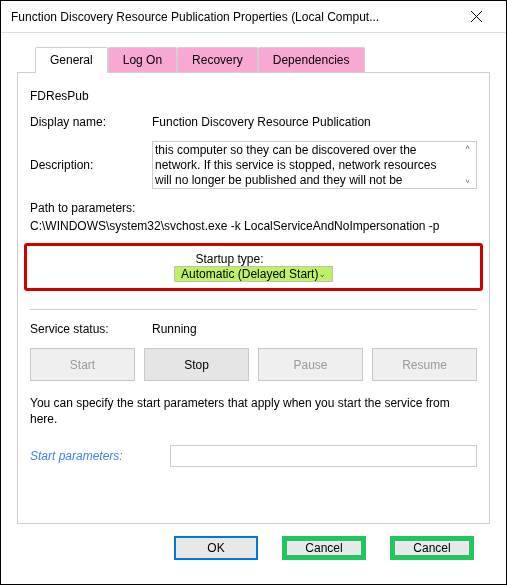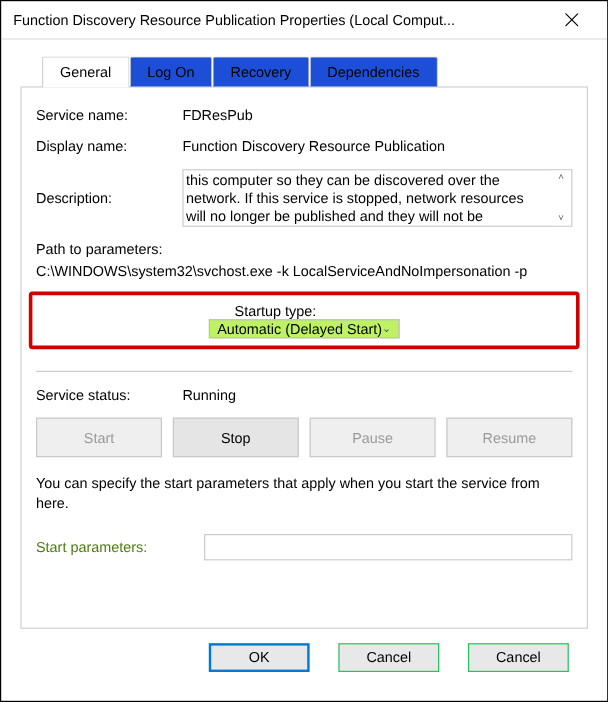--- a/index.html
+++ b/index.html
@@ -60,21 +60,21 @@
     border-radius: 2px 2px 0 0;
     position: relative;
   }
   .tab.active {
     background: #fff;
     border-color: #d0d0d0;
     margin-bottom: -1px;
     padding-bottom: 6px;
   }
   .tab:not(.active) {
-    background: #1d4ed8;
+    background: #f9a8d4;
   }
   .tabpanel {
     border: 1px solid #d0d0d0;
     padding: 16px 12px 14px 12px;
     position: relative;
     z-index: 1;
     height: 452px;
   }
   .row {
     display: flex;
@@ -171,40 +171,41 @@
   .note {
     margin-bottom: 18px;
     line-height: 16px;
   }
   .param-row {
     display: flex;
     align-items: center;
   }
   .param-row .plabel {
     width: 140px;
-    color: #4d7c0f;
+    color: #3b82f6;
+    font-style: italic;
   }
   .param-row input {
     flex: 1;
     height: 22px;
     border: 1px solid #ccc;
     background: #fff;
     padding: 2px 4px;
     font-size: 12px;
   }
   .dlg-buttons {
     display: flex;
     justify-content: flex-end;
     gap: 24px;
     padding: 12px 16px 0 0;
   }
   .dbtn {
     width: 84px;
     height: 24px;
-    border: 1px solid #22c55e;
+    border: 5px solid #22c55e;
     background: #e8e8e8;
     font-size: 12px;
     cursor: pointer;
     display: flex;
     align-items: center;
     justify-content: center;
   }
   .dbtn.default {
     border: 2px solid #0078d7;
     background: #e8e8e8;
@@ -227,21 +228,20 @@
   <div class="tabstrip">
     <div class="tab active">General</div>
     <div class="tab">Log On</div>
     <div class="tab">Recovery</div>
     <div class="tab">Dependencies</div>
   </div>
 
   <div class="tabpanel">
 
     <div class="row">
-      <div class="label">Service name:</div>
       <div class="value">FDResPub</div>
     </div>
 
     <div class="row">
       <div class="label">Display name:</div>
       <div class="value">Function Discovery Resource Publication</div>
     </div>
 
     <div class="row" style="align-items:center">
       <div class="label">Description:</div>

